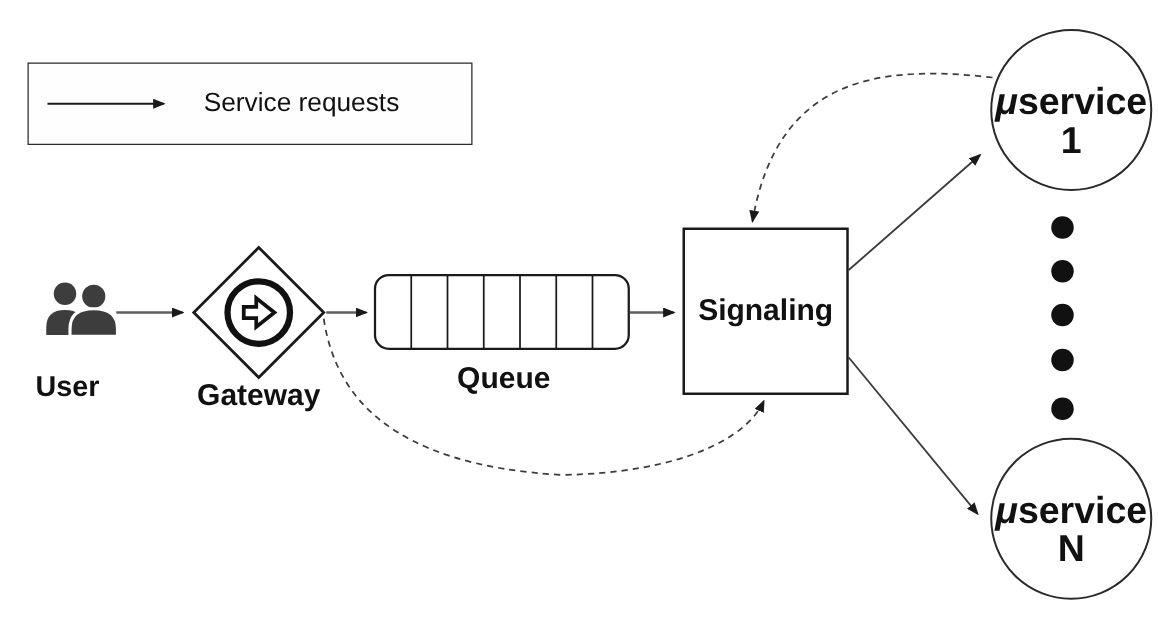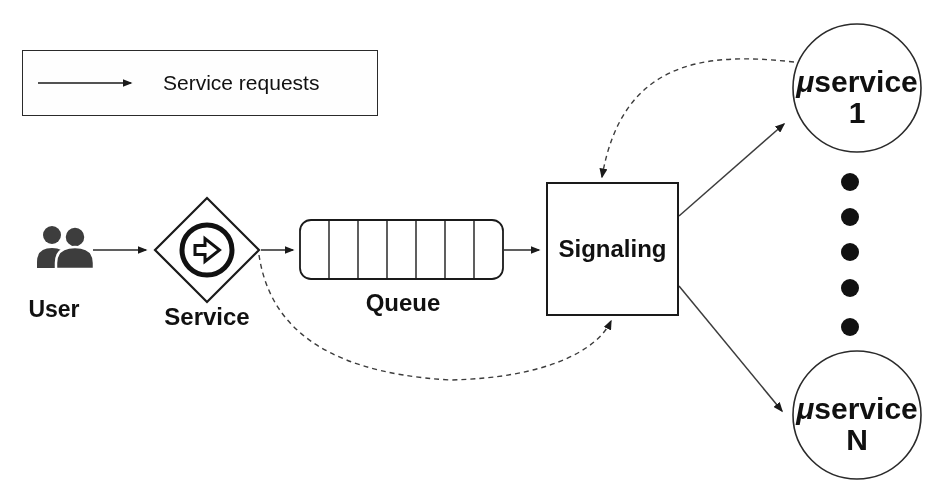--- a/index.html
+++ b/index.html
@@ -94,21 +94,21 @@
     <div class="legend-row">
       <svg width="108" height="12" viewBox="0 0 108 12">
         <path d="M3,6 L96,6" stroke="#1a1a1a" stroke-width="1.6" fill="none" marker-end="url(#ah)"></path>
       </svg>
       <span class="legend-label">Service requests</span>
     </div>
   </div>
 
   <div class="node-label" style="left:14px;top:257px;width:80px;font-size:23px;margin-top:40px;">User</div>
 
-  <div class="node-label" style="left:147px;top:304px;width:120px;">Service</div>
+  <div class="node-label" style="left:147px;top:304px;width:120px;">Gateway</div>
 
   <div class="node-label" style="left:343px;top:290px;width:120px;">Queue</div>
 
   <div class="node-label" style="left:547px;top:236px;width:131px;">Signaling</div>
 
   <div class="service-label" style="left:793px;top:66px;">
     <div class="l1">μservice</div>
     <div class="l2">1</div>
   </div>
 

